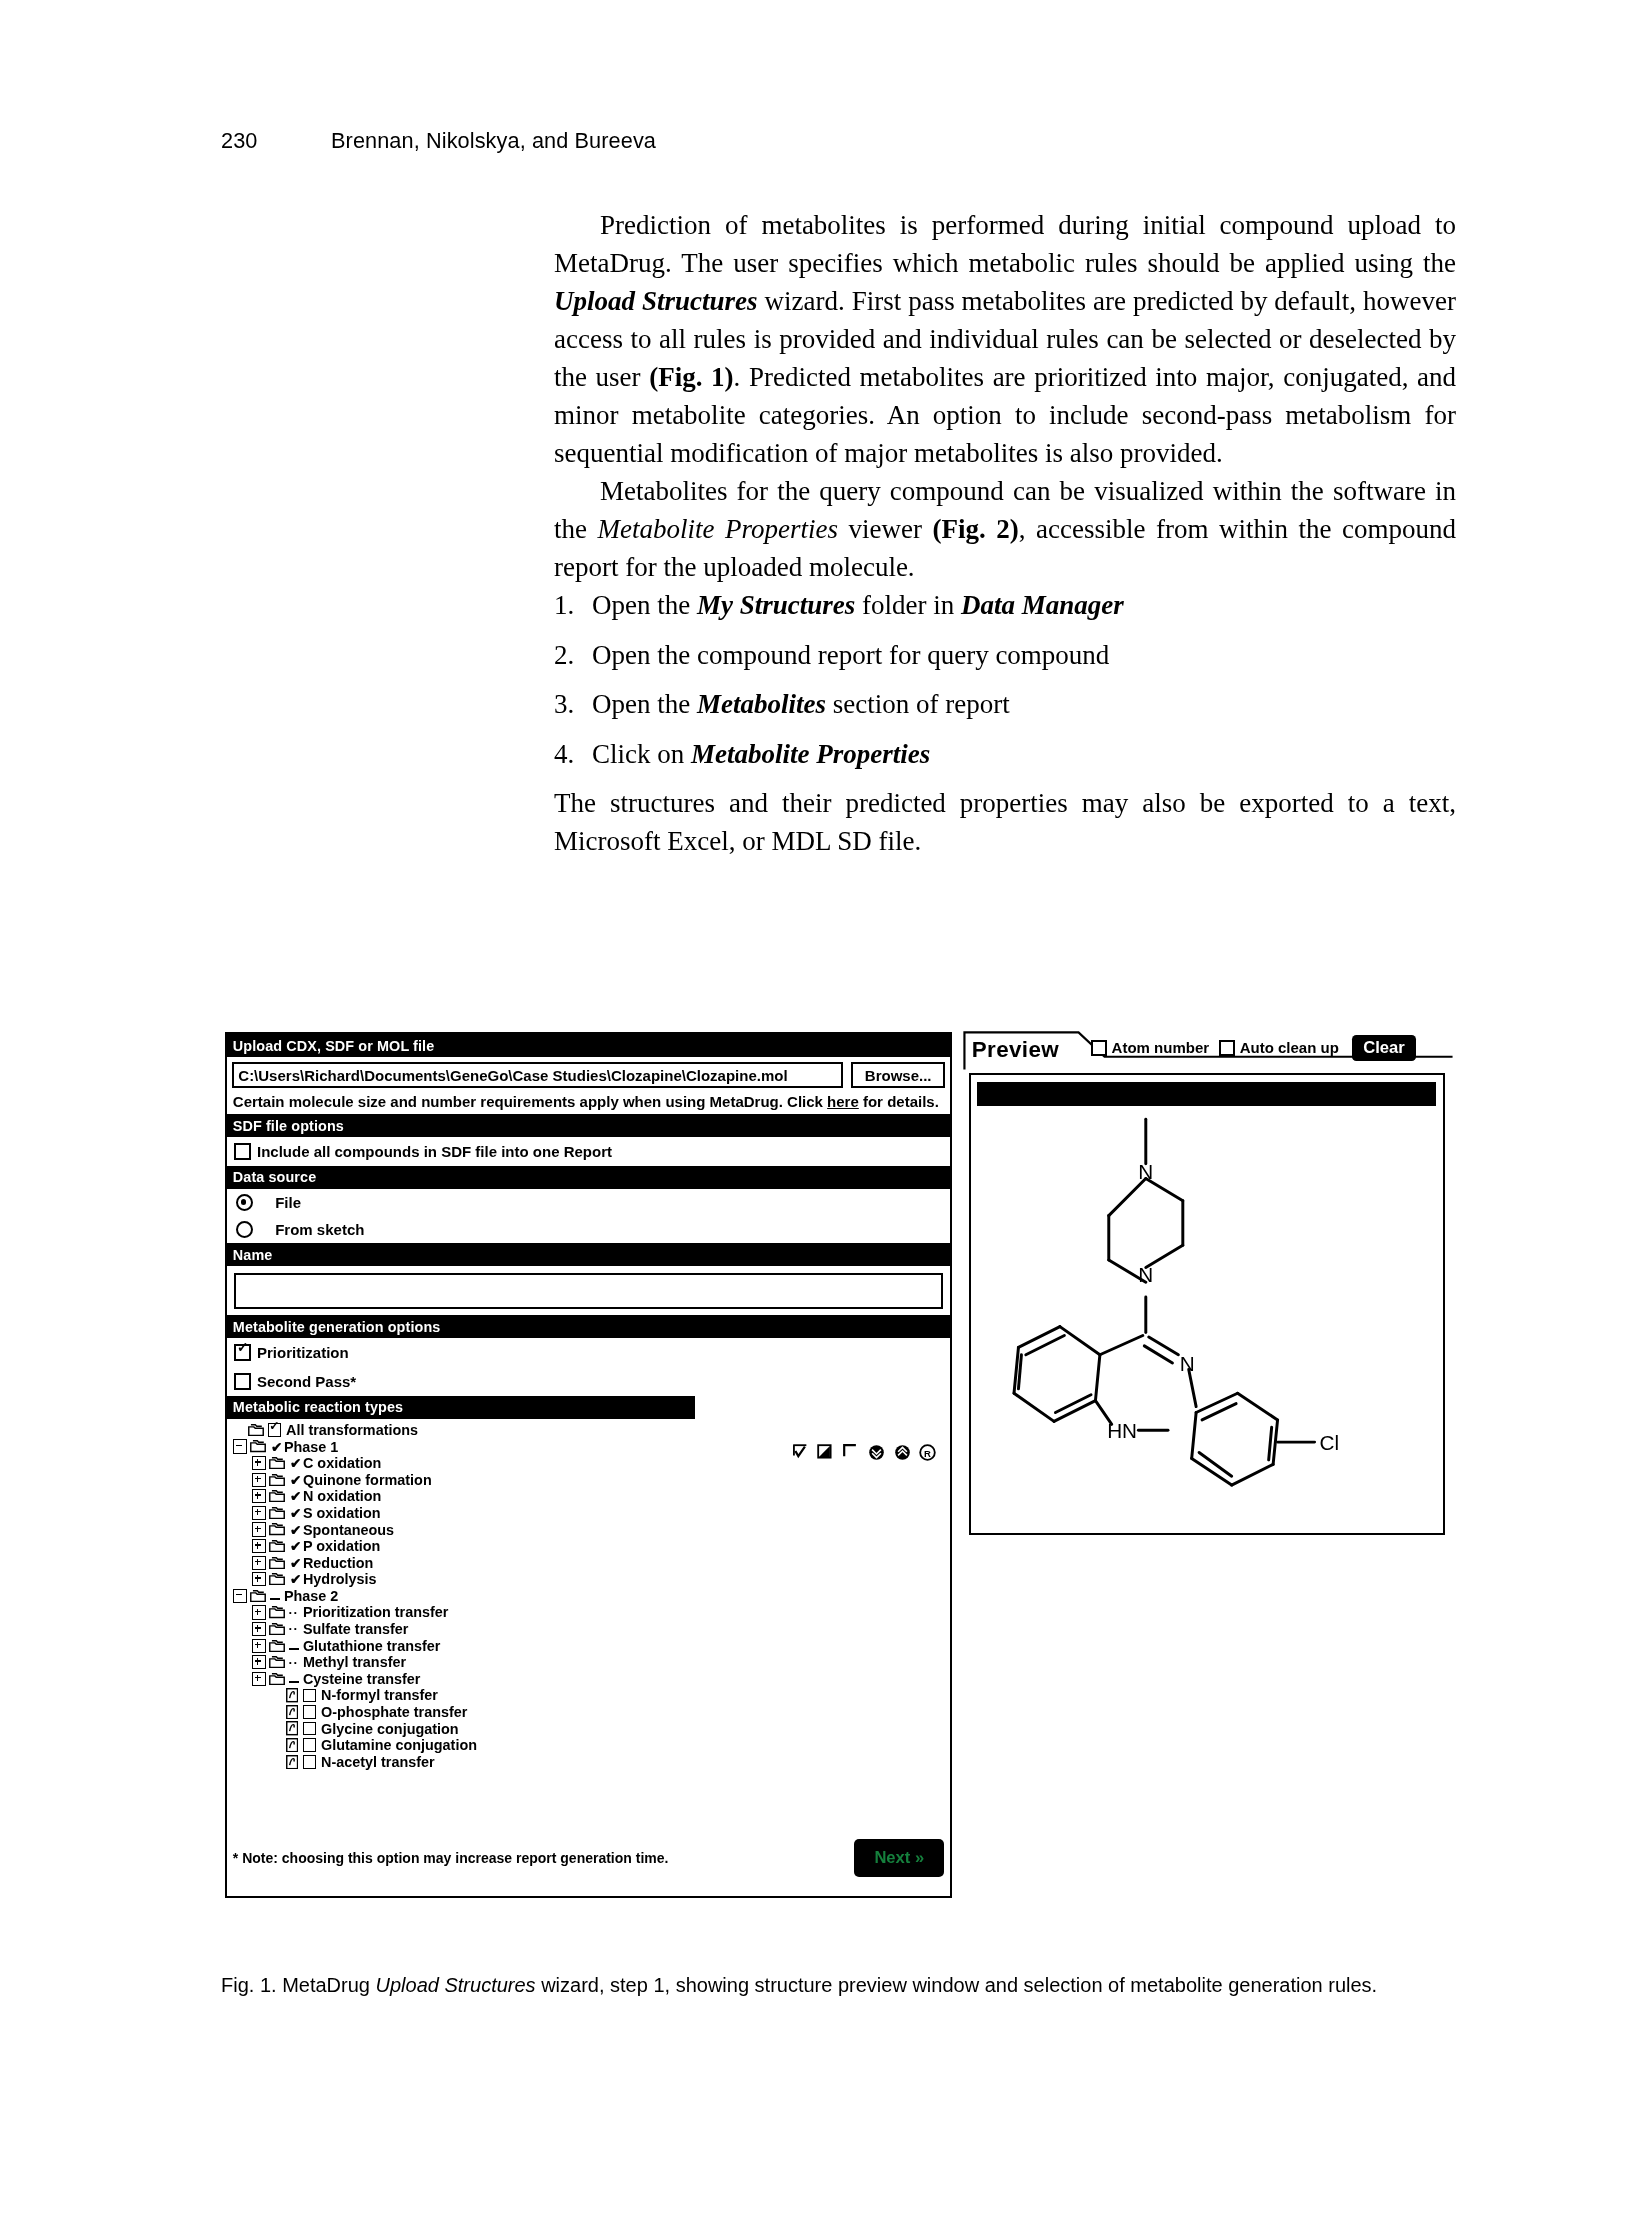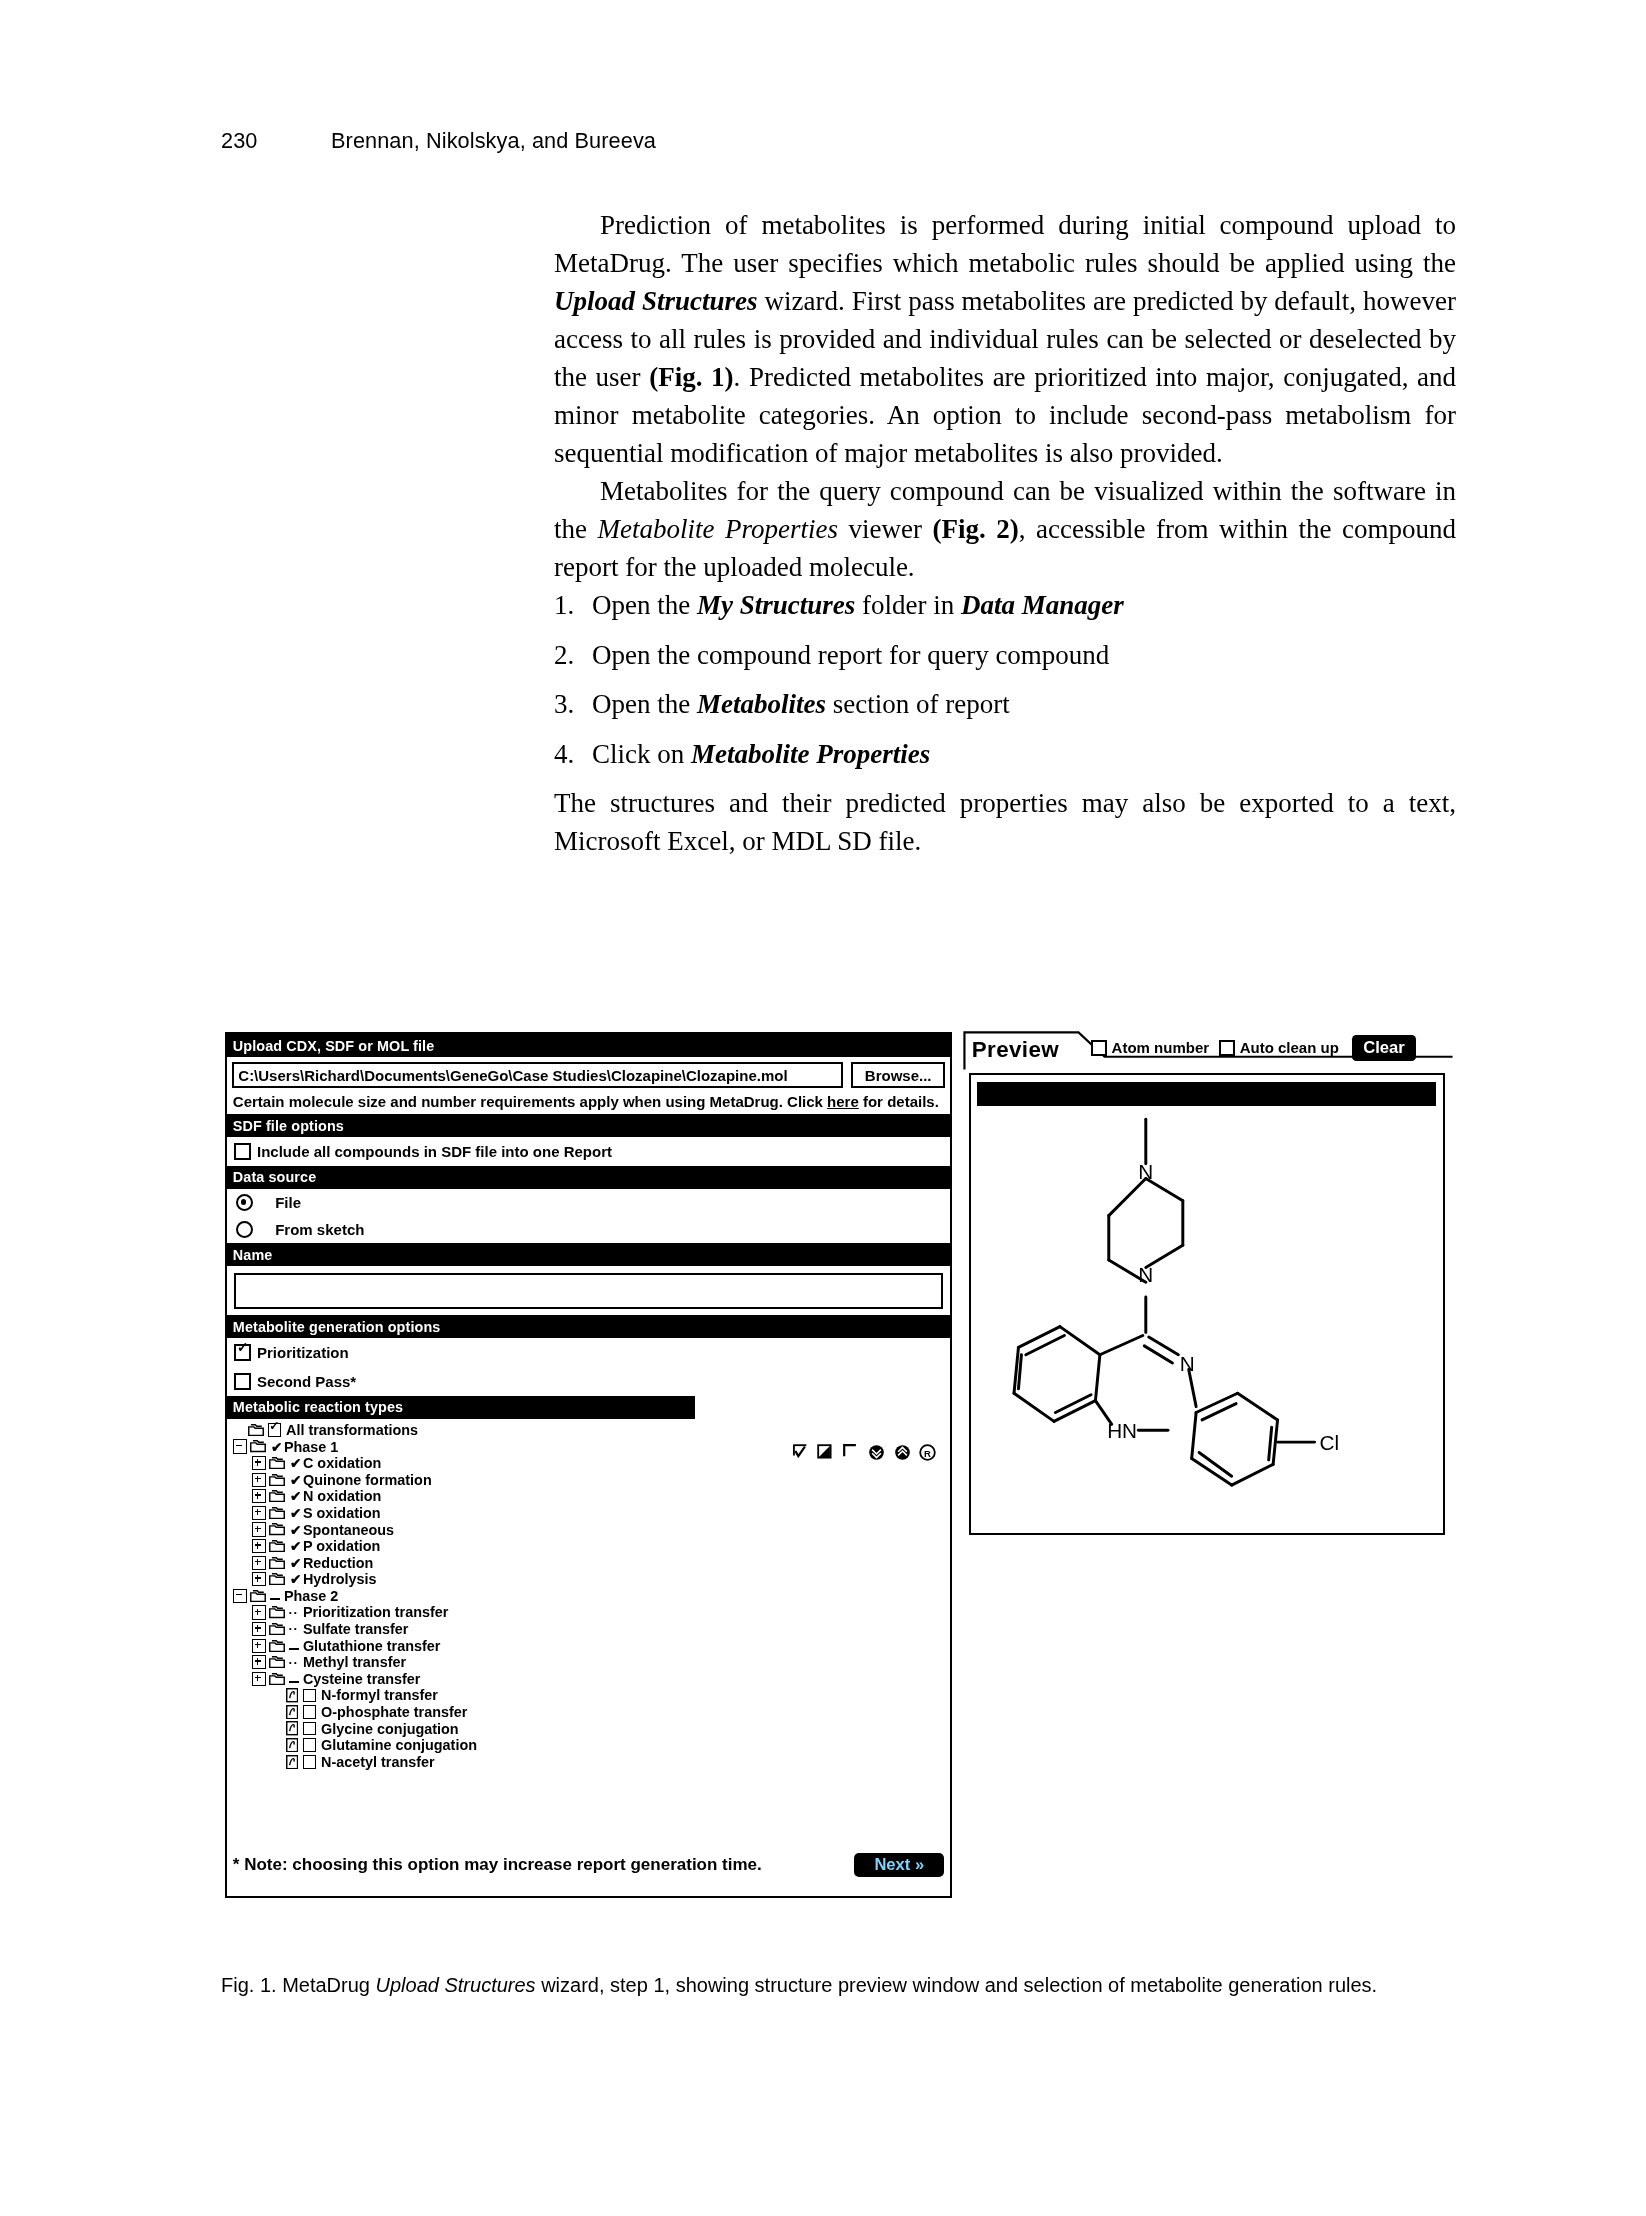--- a/index.html
+++ b/index.html
@@ -148,24 +148,24 @@
   }
   .dots {
     display:inline-block; width:10px; margin-right:4.3px; flex:0 0 auto;
     font-size:13px; line-height:7.2px; letter-spacing:0.7px;
   }
 
   .notebar {
     position:absolute; left:5.8px; bottom:19px; right:5.8px;
     display:flex; align-items:center; justify-content:space-between;
   }
-  .notetext { font-size:17px; font-weight:bold; white-space:nowrap; }
+  .notetext { font-size:14px; font-weight:bold; white-space:nowrap; }
   .nextbtn {
-    background:#000; color:#7dd3fc; font-size:16.6px; font-weight:bold;
-    padding:2px 20px; border-radius:5px; white-space:nowrap;
+    background:#000; color:#15803d; font-size:16.6px; font-weight:bold;
+    padding:9px 20px; border-radius:5px; white-space:nowrap;
   }
 
   
   .preview {
     position:absolute; left:738px; top:0px; width:491px; height:520px;
     font-family:"Liberation Sans", sans-serif;
   }
   .pv-tab {
     position:absolute; left:0; top:5.8px; width:108px; height:38px;
     font-size:22.4px; font-weight:bold; letter-spacing:0.4px;

